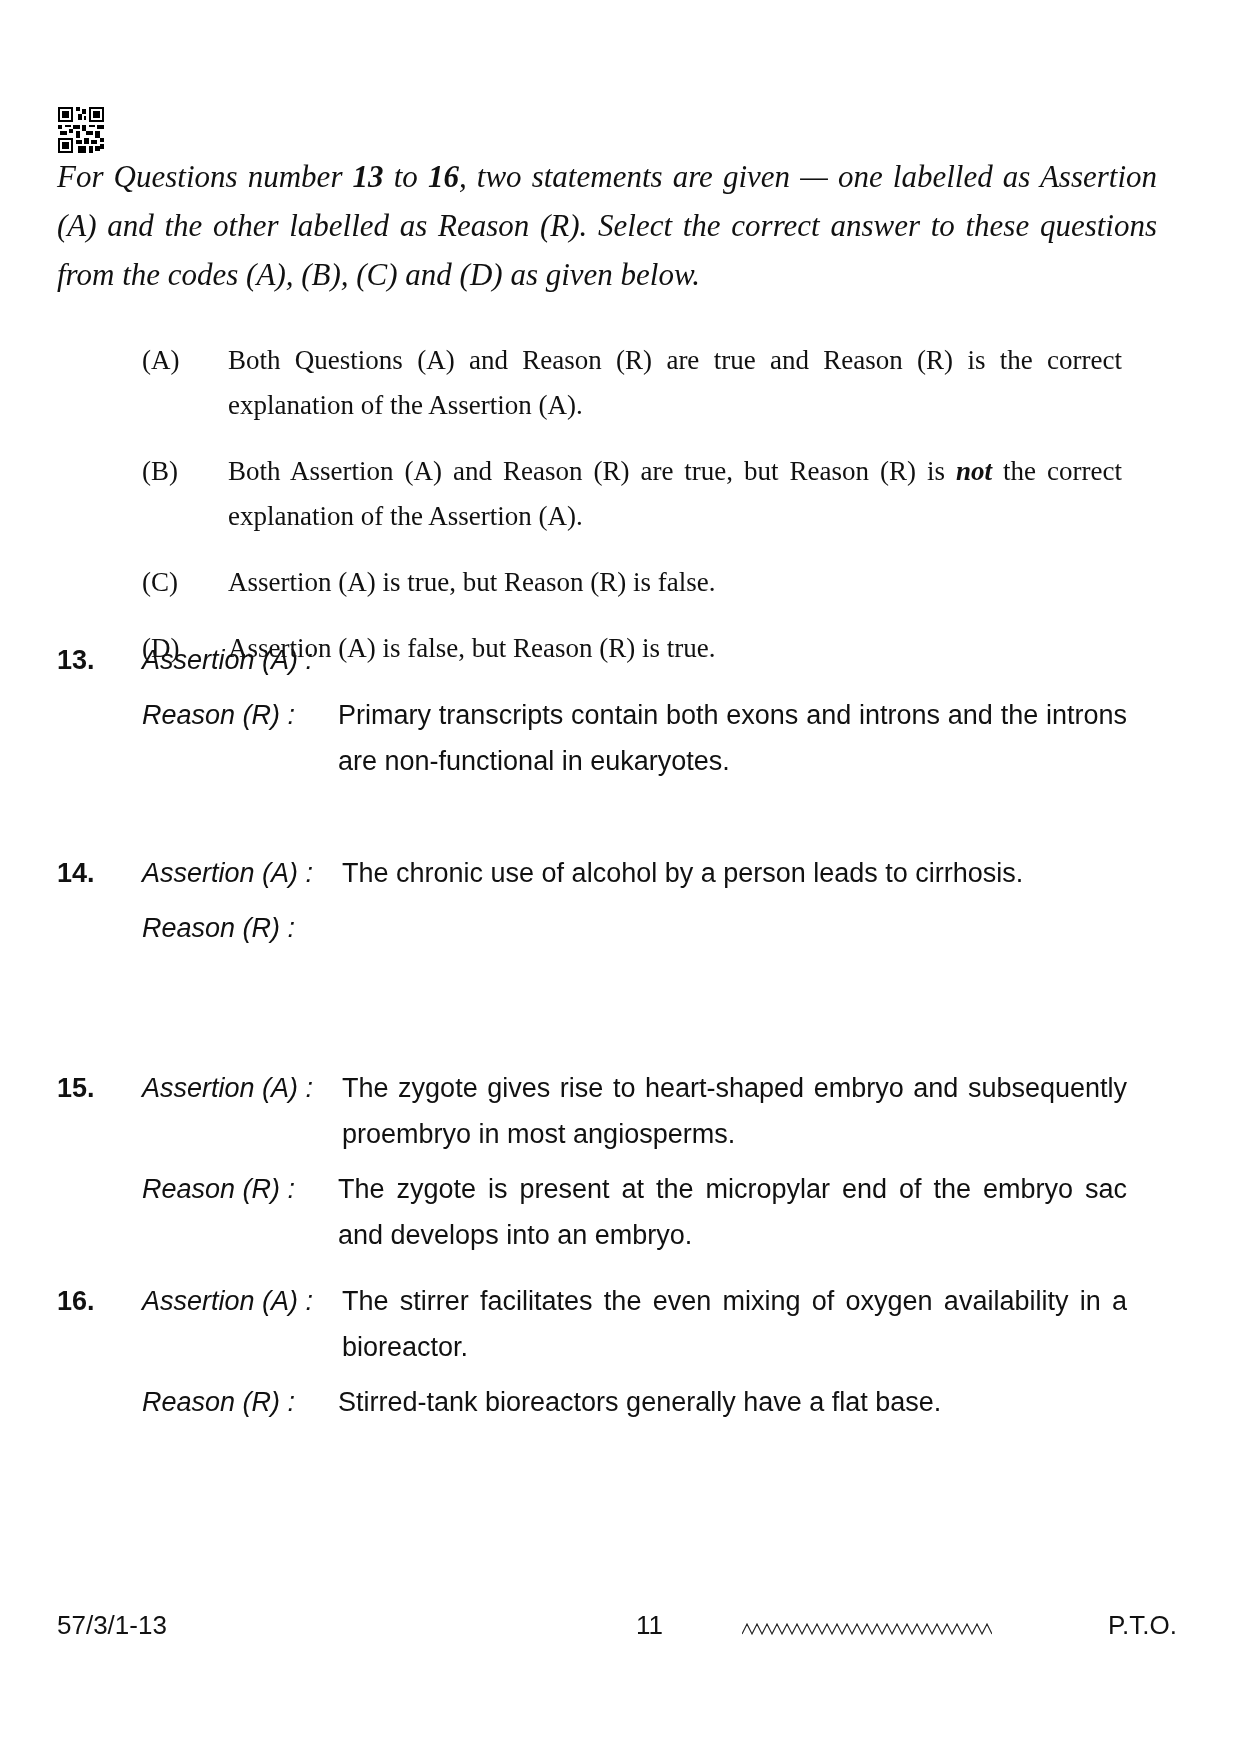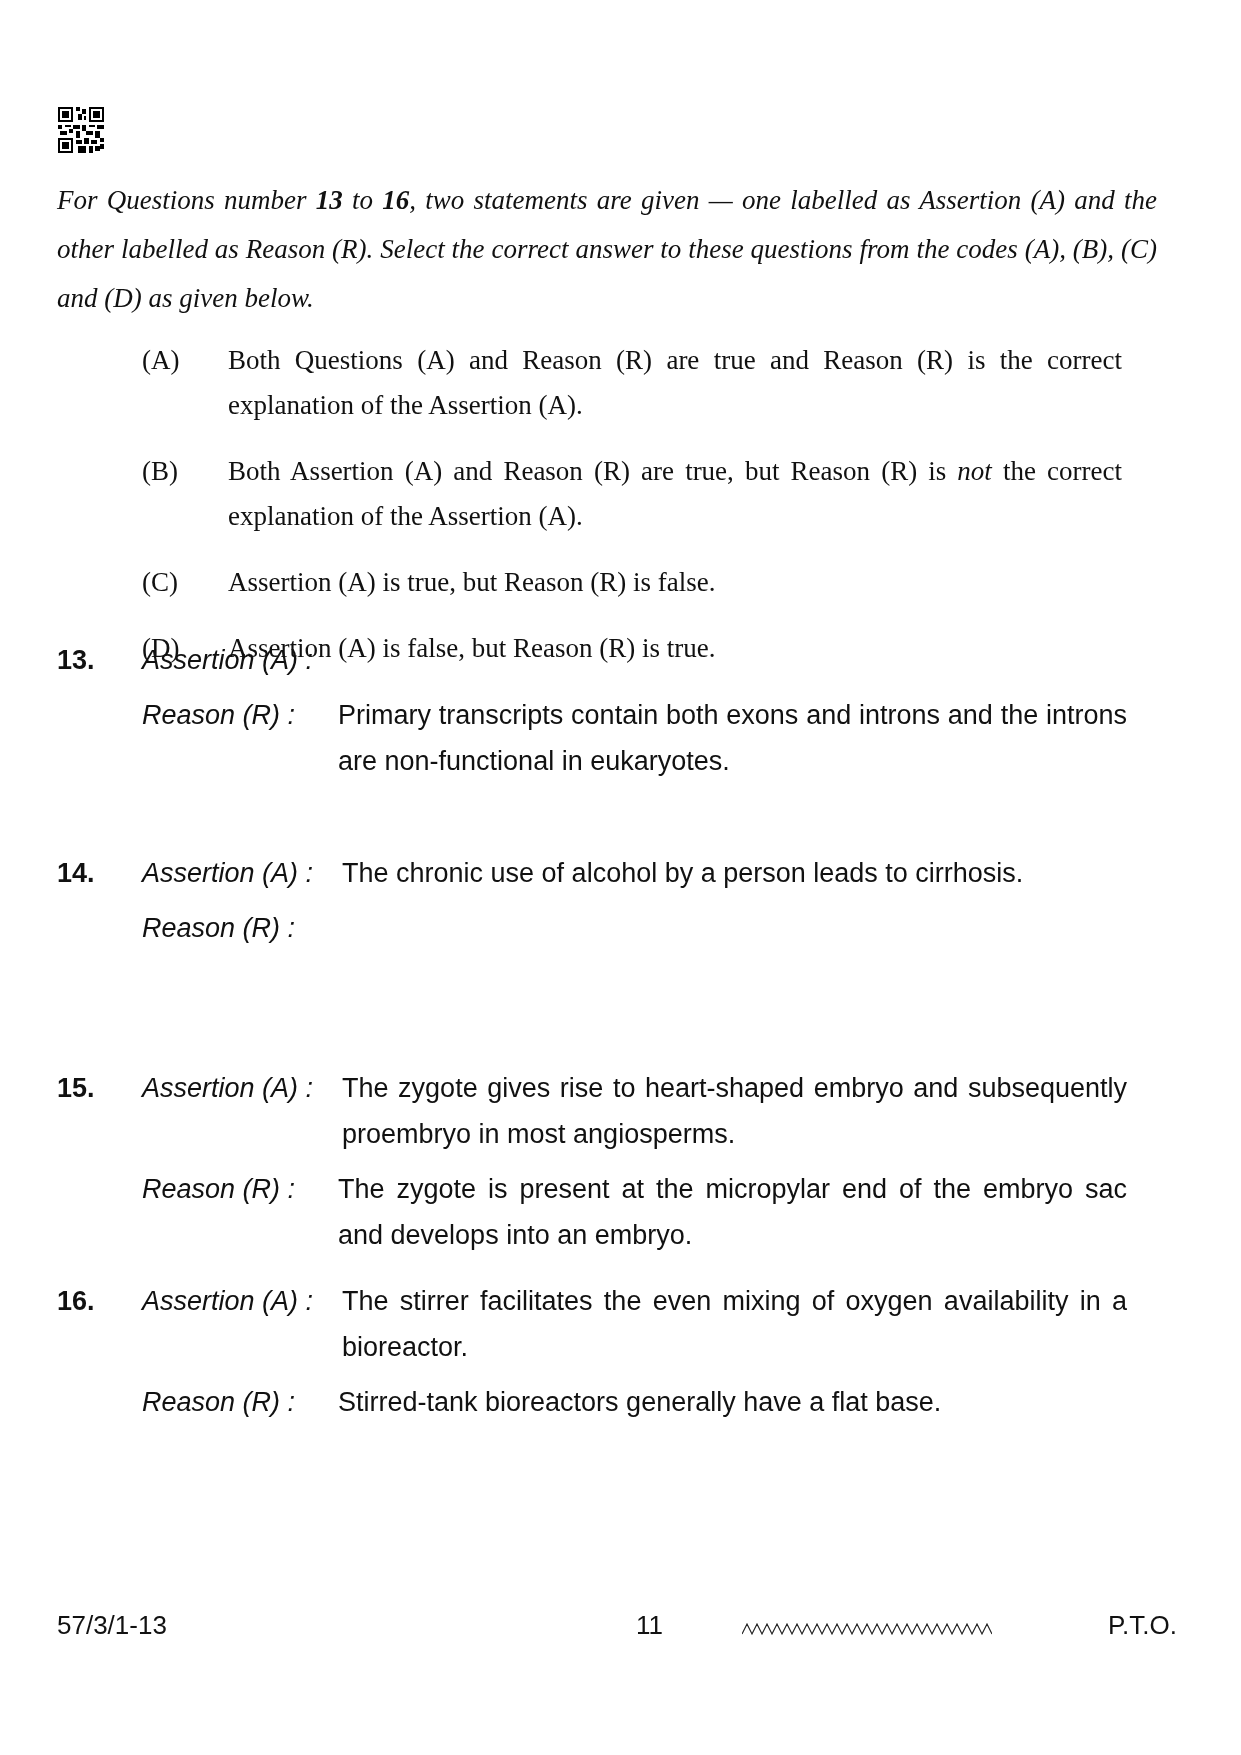--- a/index.html
+++ b/index.html
@@ -24,25 +24,25 @@
     .qr {
       position: absolute;
       left: 58px;
       top: 107px;
       width: 46px;
       height: 46px;
     }
     .intro {
       position: absolute;
       left: 57px;
-      top: 176px;
+      top: 152px;
       width: 1100px;
       font-family: "Liberation Serif", serif;
       font-style: italic;
-      font-size: 27px;
+      font-size: 31px;
       line-height: 49px;
       text-align: justify;
       text-align-last: left;
     }
     .intro b { font-weight: bold; }
 
     .options {
       position: absolute;
       left: 142px;
       top: 338px;
@@ -56,21 +56,21 @@
       margin-bottom: 21px;
     }
     .opt-letter {
       width: 86px;
       flex: none;
     }
     .opt-text {
       flex: 1;
       text-align: justify;
     }
-    .opt-text em { font-weight: normal; font-style: italic; }
+    .opt-text em { font-weight: bold; font-style: italic; }
 
     .question {
       position: absolute;
       left: 57px;
       width: 1070px;
       font-family: Liberation Sans, sans-serif;
       font-size: 27px;
       line-height: 46px;
     }
     .q-row {

